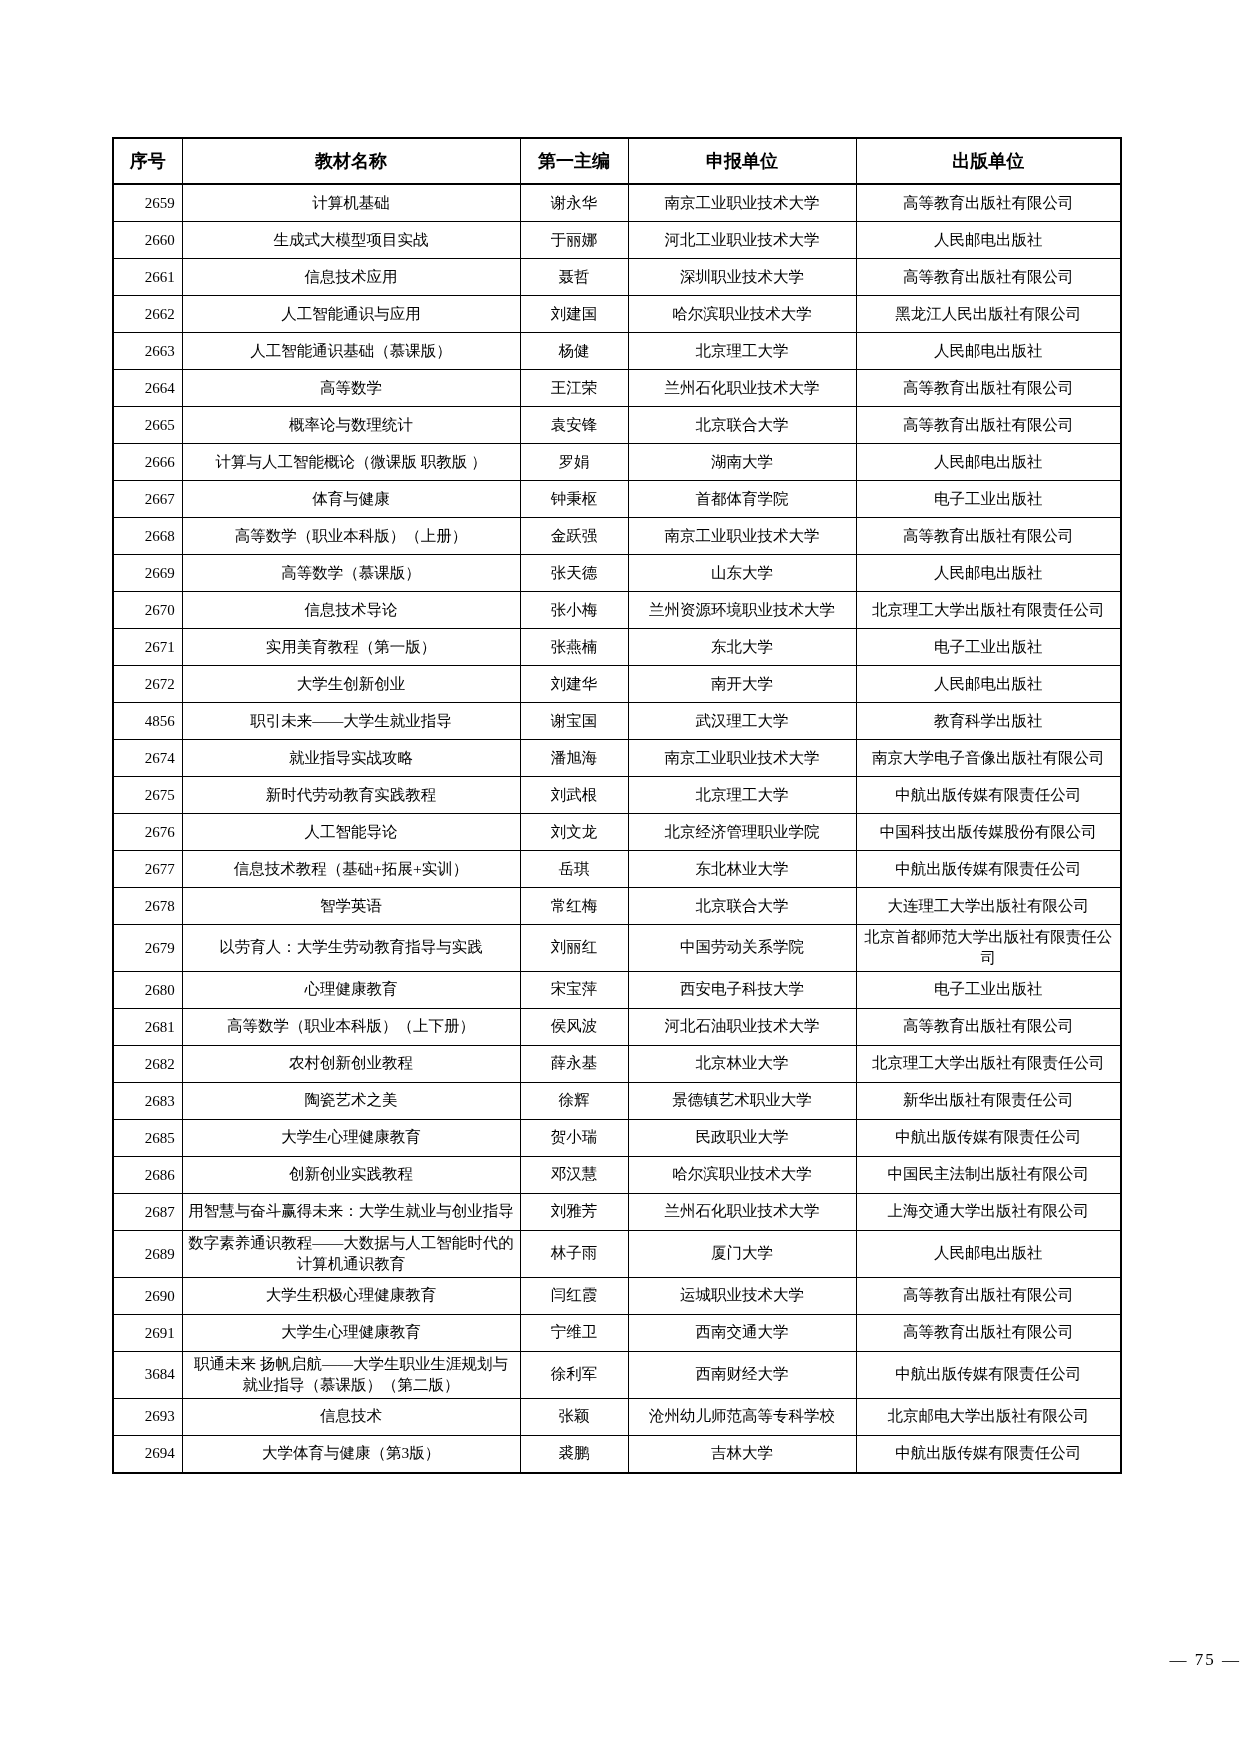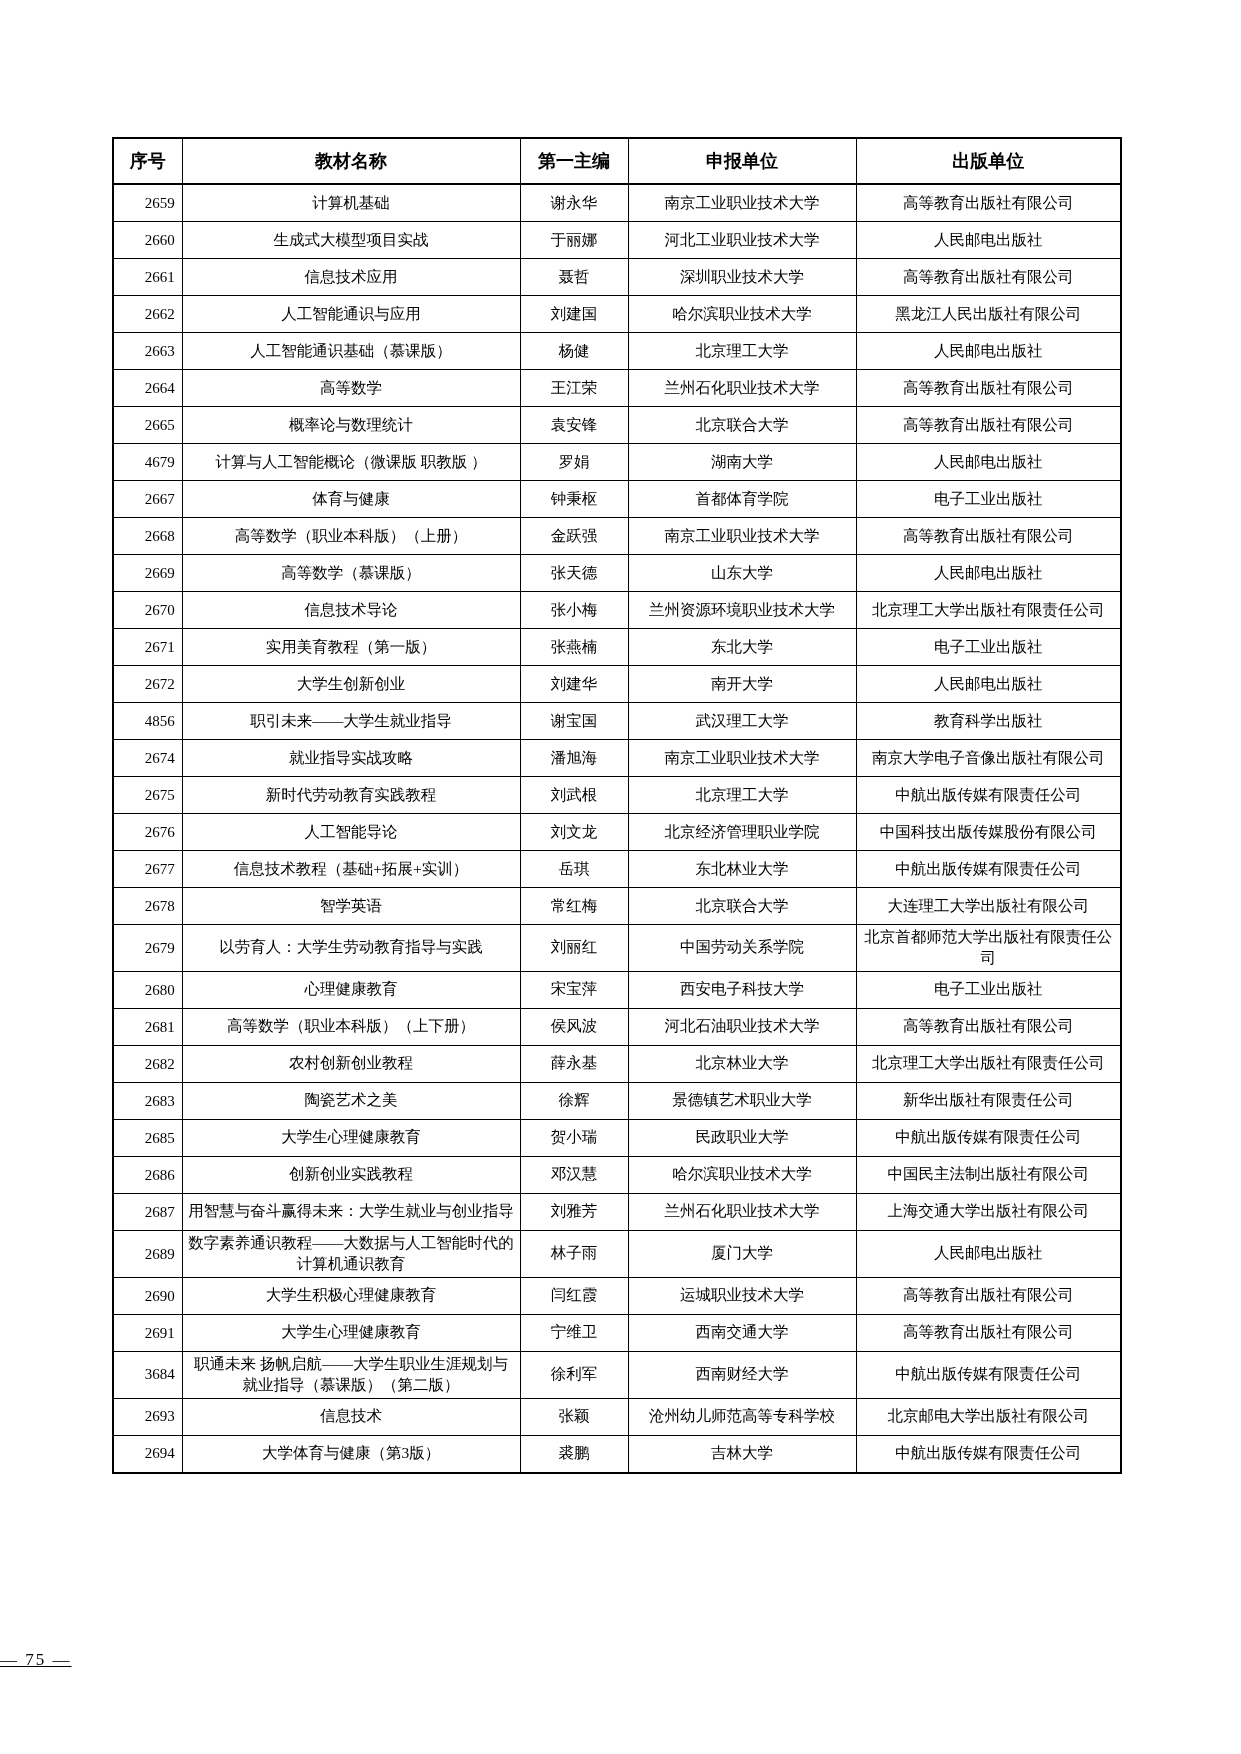--- a/index.html
+++ b/index.html
@@ -47,25 +47,24 @@
   .doc-table td.serial {
     font-size: 15px;
     font-family: "Liberation Serif", "DejaVu Serif", serif;
     padding-left: 29px;
   }
   .page-footer {
     position: absolute;
     left: 0;
     top: 1650px;
     width: 100%;
-    text-align: left;
+    text-align: right;
     font-size: 17px;
     font-family: "Liberation Serif", "DejaVu Serif", serif;
     letter-spacing: 2px;
-    text-decoration: underline;
   }
 </style>
 </head>
 <body>
 
 <div class="page">
 
   <table class="doc-table">
     <colgroup>
       <col style="width:69px">
@@ -127,21 +126,21 @@
           <td>高等教育出版社有限公司</td>
         </tr>
         <tr>
           <td class="serial">2665</td>
           <td>概率论与数理统计</td>
           <td>袁安锋</td>
           <td>北京联合大学</td>
           <td>高等教育出版社有限公司</td>
         </tr>
         <tr>
-          <td class="serial">4679</td>
+          <td class="serial">2666</td>
           <td>计算与人工智能概论（微课版 职教版 ）</td>
           <td>罗娟</td>
           <td>湖南大学</td>
           <td>人民邮电出版社</td>
         </tr>
         <tr>
           <td class="serial">2667</td>
           <td>体育与健康</td>
           <td>钟秉枢</td>
           <td>首都体育学院</td>

